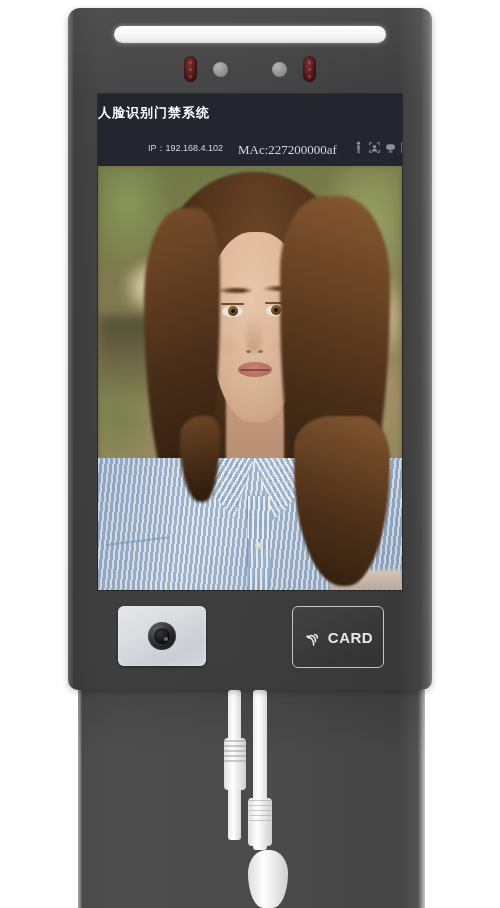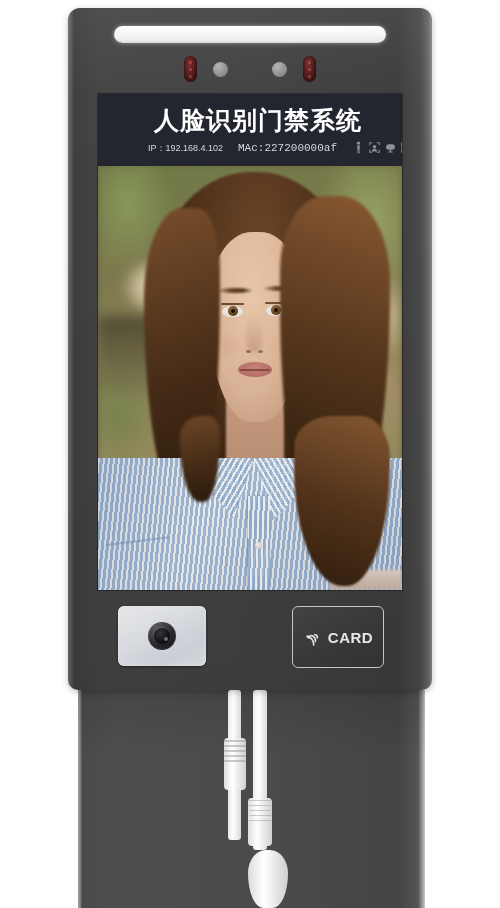--- a/index.html
+++ b/index.html
@@ -130,25 +130,24 @@
   .screen-header {
     position: absolute;
     left: 0; top: 0;
     width: 304px;
     height: 72px;
     background: #23252f;
     z-index: 3;
   }
   .screen-title {
     position: absolute;
-    left: 8px; top: 10px;
+    left: 0; top: 10px;
     width: 304px;
-    text-align: center;
     color: #ffffff;
-    font-size: 25px;
+    font-size: 13px;
     font-weight: bold;
     letter-spacing: 1px;
     font-family: "DejaVu Sans", sans-serif;
   }
   .status-line {
     position: absolute;
     left: 0; top: 48px;
     width: 304px;
     height: 18px;
     margin-left: 36px;
@@ -158,23 +157,23 @@
     left: 14px; top: 0;
     color: #d6d8de;
     font-size: 9px;
     white-space: nowrap;
     font-family: "Liberation Sans", sans-serif;
   }
   .status-mac {
     position: absolute;
     left: 104px; top: 0;
     color: #d6d8de;
-    font-size: 11px;
+    font-size: 13px;
     white-space: nowrap;
-    font-family: Liberation Mono, monospace;
+    font-family: Liberation Serif, serif;
   }
   .status-icons {
     position: absolute;
     right: 10px; top: -1px;
     display: flex;
     gap: 5px;
     align-items: center;
   }
   .sicon {
     width: 11px;

